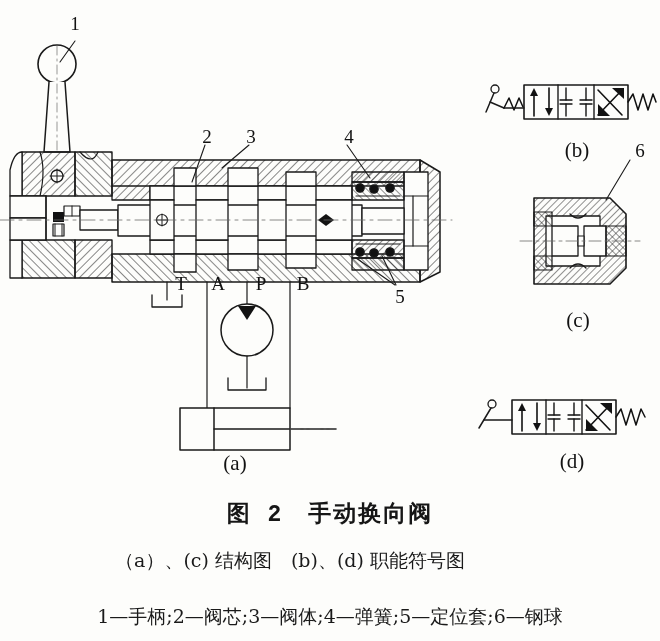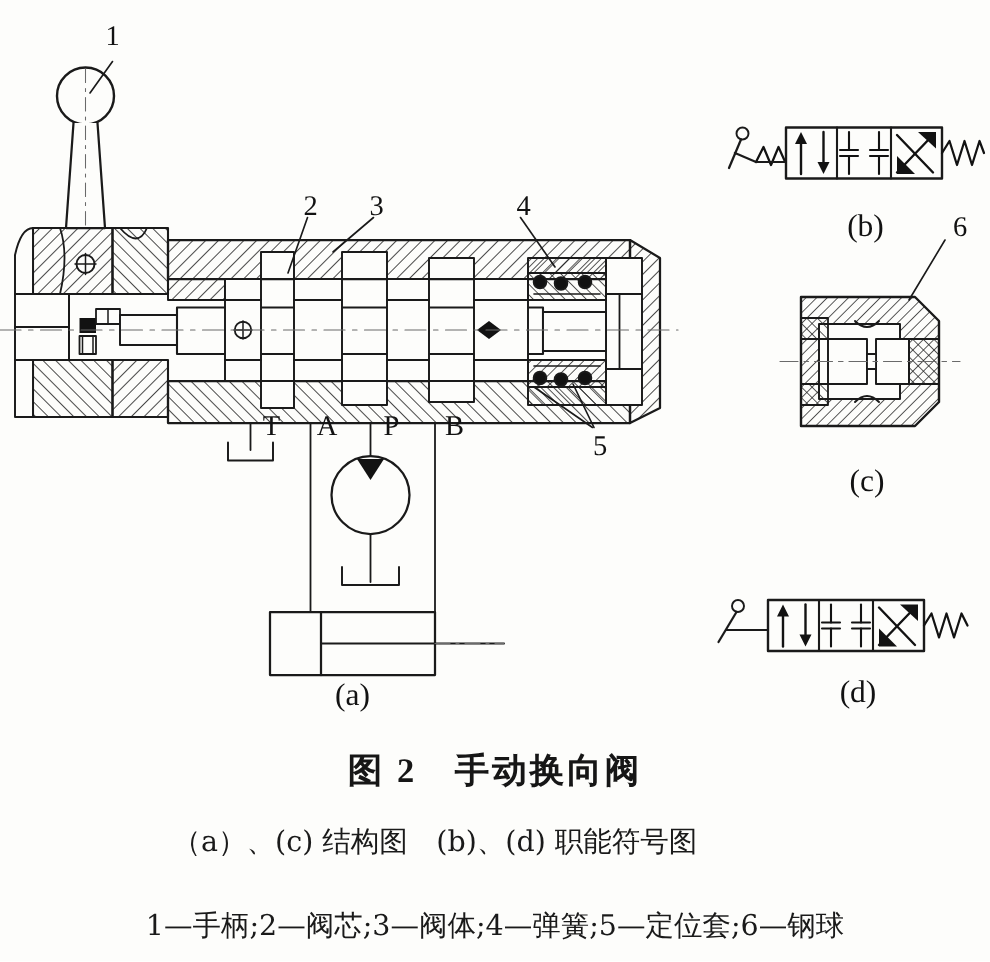--- a/index.html
+++ b/index.html
@@ -21,21 +21,21 @@
     top: 0;
     width: 660px;
     height: 641px;
   }
   .cap-title {
     position: absolute;
     left: 0;
     top: 498px;
     width: 660px;
     text-align: center;
-    font-family: Liberation Serif, serif;
+    font-family: Liberation Mono, monospace;
     font-weight: bold;
     font-size: 23px;
     letter-spacing: 2px;
     color: #161616;
   }
   .cap-sub {
     position: absolute;
     left: 0;
     top: 548px;
     width: 580px;

